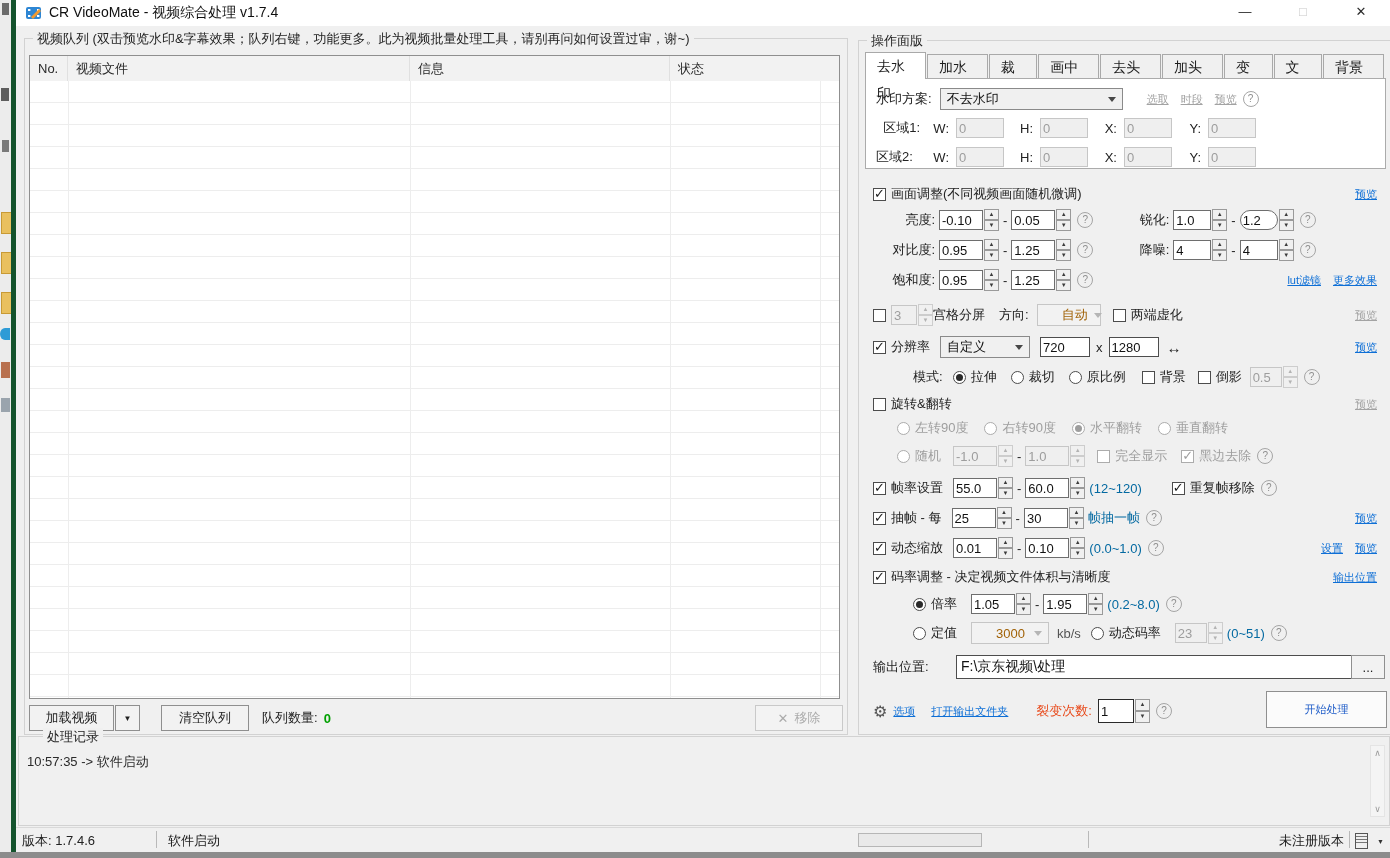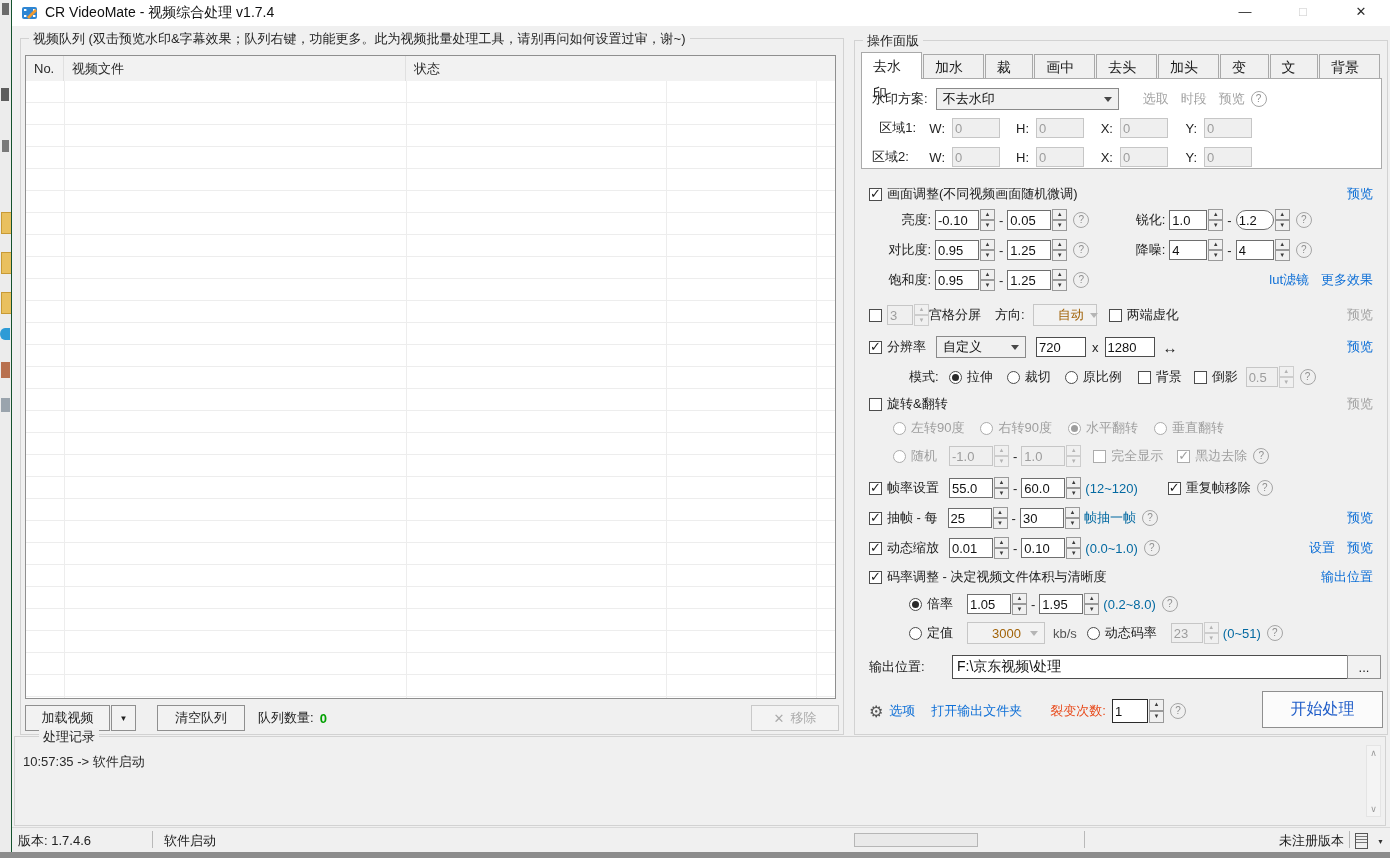--- a/index.html
+++ b/index.html
@@ -4,21 +4,21 @@
 <style>
   html,body{margin:0;padding:0;background:#555;}
   #stage{position:relative;width:1390px;height:858px;background:#8c8c8c;
          font-family:"Liberation Sans","DejaVu Sans",sans-serif;overflow:hidden;
          -webkit-font-smoothing:antialiased;}
   
   .desktop{position:absolute;left:0;top:0;width:11px;height:852px;background:#ececec;}
   .frag{position:absolute;}
   
   .win{position:absolute;left:11px;top:0;width:1379px;height:852px;background:#f0f0f0;
-       border-left:1px solid #14532d;box-sizing:border-box;}
+       border-left:5px solid #14532d;box-sizing:border-box;}
   .titlebar{position:absolute;left:0;top:0;right:0;height:26px;background:#ffffff;display:flex;align-items:center;}
   .title-ic{margin-left:10px;width:17px;height:15px;flex:0 0 auto;}
   .title-tx{margin-left:6px;font-size:14px;color:#0f0f0f;}
   .capbtns{position:absolute;right:0;top:0;height:26px;display:flex;}
   .capbtn{width:58px;text-align:center;line-height:24px;font-size:13px;color:#2b2b2b;}
   .capbtn.dim{color:#c9c9c9;}
   
   .grp{position:absolute;border:1px solid #d2d2d2;box-sizing:border-box;}
   .cap{position:absolute;top:-9px;left:8px;background:#f0f0f0;padding:0 4px;font-size:13px;color:#1f1f1f;white-space:nowrap;}
   
@@ -30,21 +30,21 @@
   .vsep{position:absolute;top:25px;bottom:0;width:1px;background:#ededed;}
   
   .btn{display:inline-flex;align-items:center;justify-content:center;background:#f2f2f2;border:1px solid #8f8f8f;
        font-size:13px;color:#1f1f1f;box-sizing:border-box;height:26px;}
   .btn.disab{background:#f3f3f3;border-color:#c9c9c9;color:#ababab;}
   
   .pr{position:absolute;left:14px;right:12px;height:26px;display:flex;align-items:center;font-size:13px;color:#222;white-space:nowrap;}
   .lab1{width:62px;text-align:right;margin-right:4px;flex:0 0 auto;}
   .lab2{width:50px;text-align:right;margin:0 4px 0 26px;flex:0 0 auto;}
   .rlinks{position:absolute;right:2px;top:0;height:26px;display:flex;gap:12px;align-items:center;}
-  .lnk{color:#0e6fd6;cursor:pointer;font-size:13px;}
+  .lnk{color:#0e6fd6;text-decoration:underline;cursor:pointer;font-size:11px;}
   .lnk.gray{color:#a3a3a3;}
   .hint{color:#0369a1;margin-left:4px;}
   .dash{margin:0 4px;color:#222;}
   
   .num{display:inline-flex;align-items:center;}
   .num input{height:18px;border:1px solid #6e6e6e;font-size:13px;padding:0 2px;width:38px;box-sizing:content-box;
              font-family:"Liberation Sans","DejaVu Sans",sans-serif;color:#111;background:#fff;}
   .spin{width:15px;height:22px;display:flex;flex-direction:column;margin-left:1px;}
   .spin i{flex:1;background:#f0f0f0;border:1px solid #9a9a9a;font-style:normal;font-size:6px;line-height:8px;
           text-align:center;color:#3c3c3c;box-sizing:border-box;}
@@ -74,21 +74,21 @@
   .dim .rd.on::after{background:#9e9e9e;}
   
   .tabs{position:absolute;left:6px;top:13px;right:6px;height:38px;display:flex;}
   .tab{padding:0 11px;height:24px;line-height:24px;border:1px solid #a9a9a9;border-bottom:none;background:#f0f0f0;
        font-size:14px;color:#1c1c1c;margin-right:1px;box-sizing:border-box;}
   .tab.act{background:#fff;height:27px;margin-top:-2px;line-height:27px;position:relative;z-index:3;}
   .tabpage{position:absolute;left:6px;top:37px;width:521px;height:91px;background:#fff;border:1px solid #ababab;box-sizing:border-box;z-index:1;}
   .wr{position:absolute;left:10px;right:8px;height:24px;display:flex;align-items:center;font-size:13px;color:#222;white-space:nowrap;}
   
   .startbtn{position:absolute;right:4px;top:650px;width:121px;height:37px;background:#fbfbfb;border:1px solid #8f8f8f;
-            color:#1e5cc8;font-size:16px;display:flex;align-items:center;justify-content:center;box-sizing:border-box;}
+            color:#1e5cc8;font-size:11px;display:flex;align-items:center;justify-content:center;box-sizing:border-box;}
   
   .logtext{position:absolute;left:8px;top:16px;font-size:13px;color:#2a2a2a;}
   .sbar{position:absolute;right:4px;top:8px;bottom:8px;width:15px;background:#f4f4f4;border:1px solid #e4e4e4;
         display:flex;flex-direction:column;justify-content:space-between;align-items:center;box-sizing:border-box;}
   .sarrow{font-size:9px;color:#9a9a9a;line-height:14px;}
   
   .statusbar{position:absolute;left:0;right:0;top:827px;height:25px;background:#f0f0f0;border-top:1px solid #d9d9d9;font-size:13px;color:#222;}
   .st{position:absolute;top:4px;}
   .stsep{position:absolute;top:3px;width:1px;height:17px;background:#b9b9b9;}
   .prog{position:absolute;left:842px;top:5px;width:124px;height:14px;background:#e9e9e9;border:1px solid #b6b6b6;box-sizing:border-box;}
@@ -133,20 +133,21 @@
       </div>
     </div>
 
     <div class="grp" id="queueGrp" style="left:8px;top:38px;width:824px;height:697px">
       <span class="cap">视频队列 (双击预览水印&amp;字幕效果；队列右键，功能更多。此为视频批量处理工具，请别再问如何设置过审，谢~)</span>
 
       <div class="list">
         <div class="lhead">
           <div class="hc" style="width:38px">No.</div>
           <div class="hc" style="width:342px">视频文件</div>
+          <div class="hc" style="width:260px">信息</div>
           <div class="hc" style="width:150px;border-right:none">状态</div>
         </div>
         <div class="lbody"></div>
         <div class="vsep" style="left:38px"></div>
         <div class="vsep" style="left:380px"></div>
         <div class="vsep" style="left:640px"></div>
         <div class="vsep" style="left:790px"></div>
       </div>
 
       <div style="position:absolute;left:4px;top:665px;right:4px;height:28px;display:flex;align-items:center">

